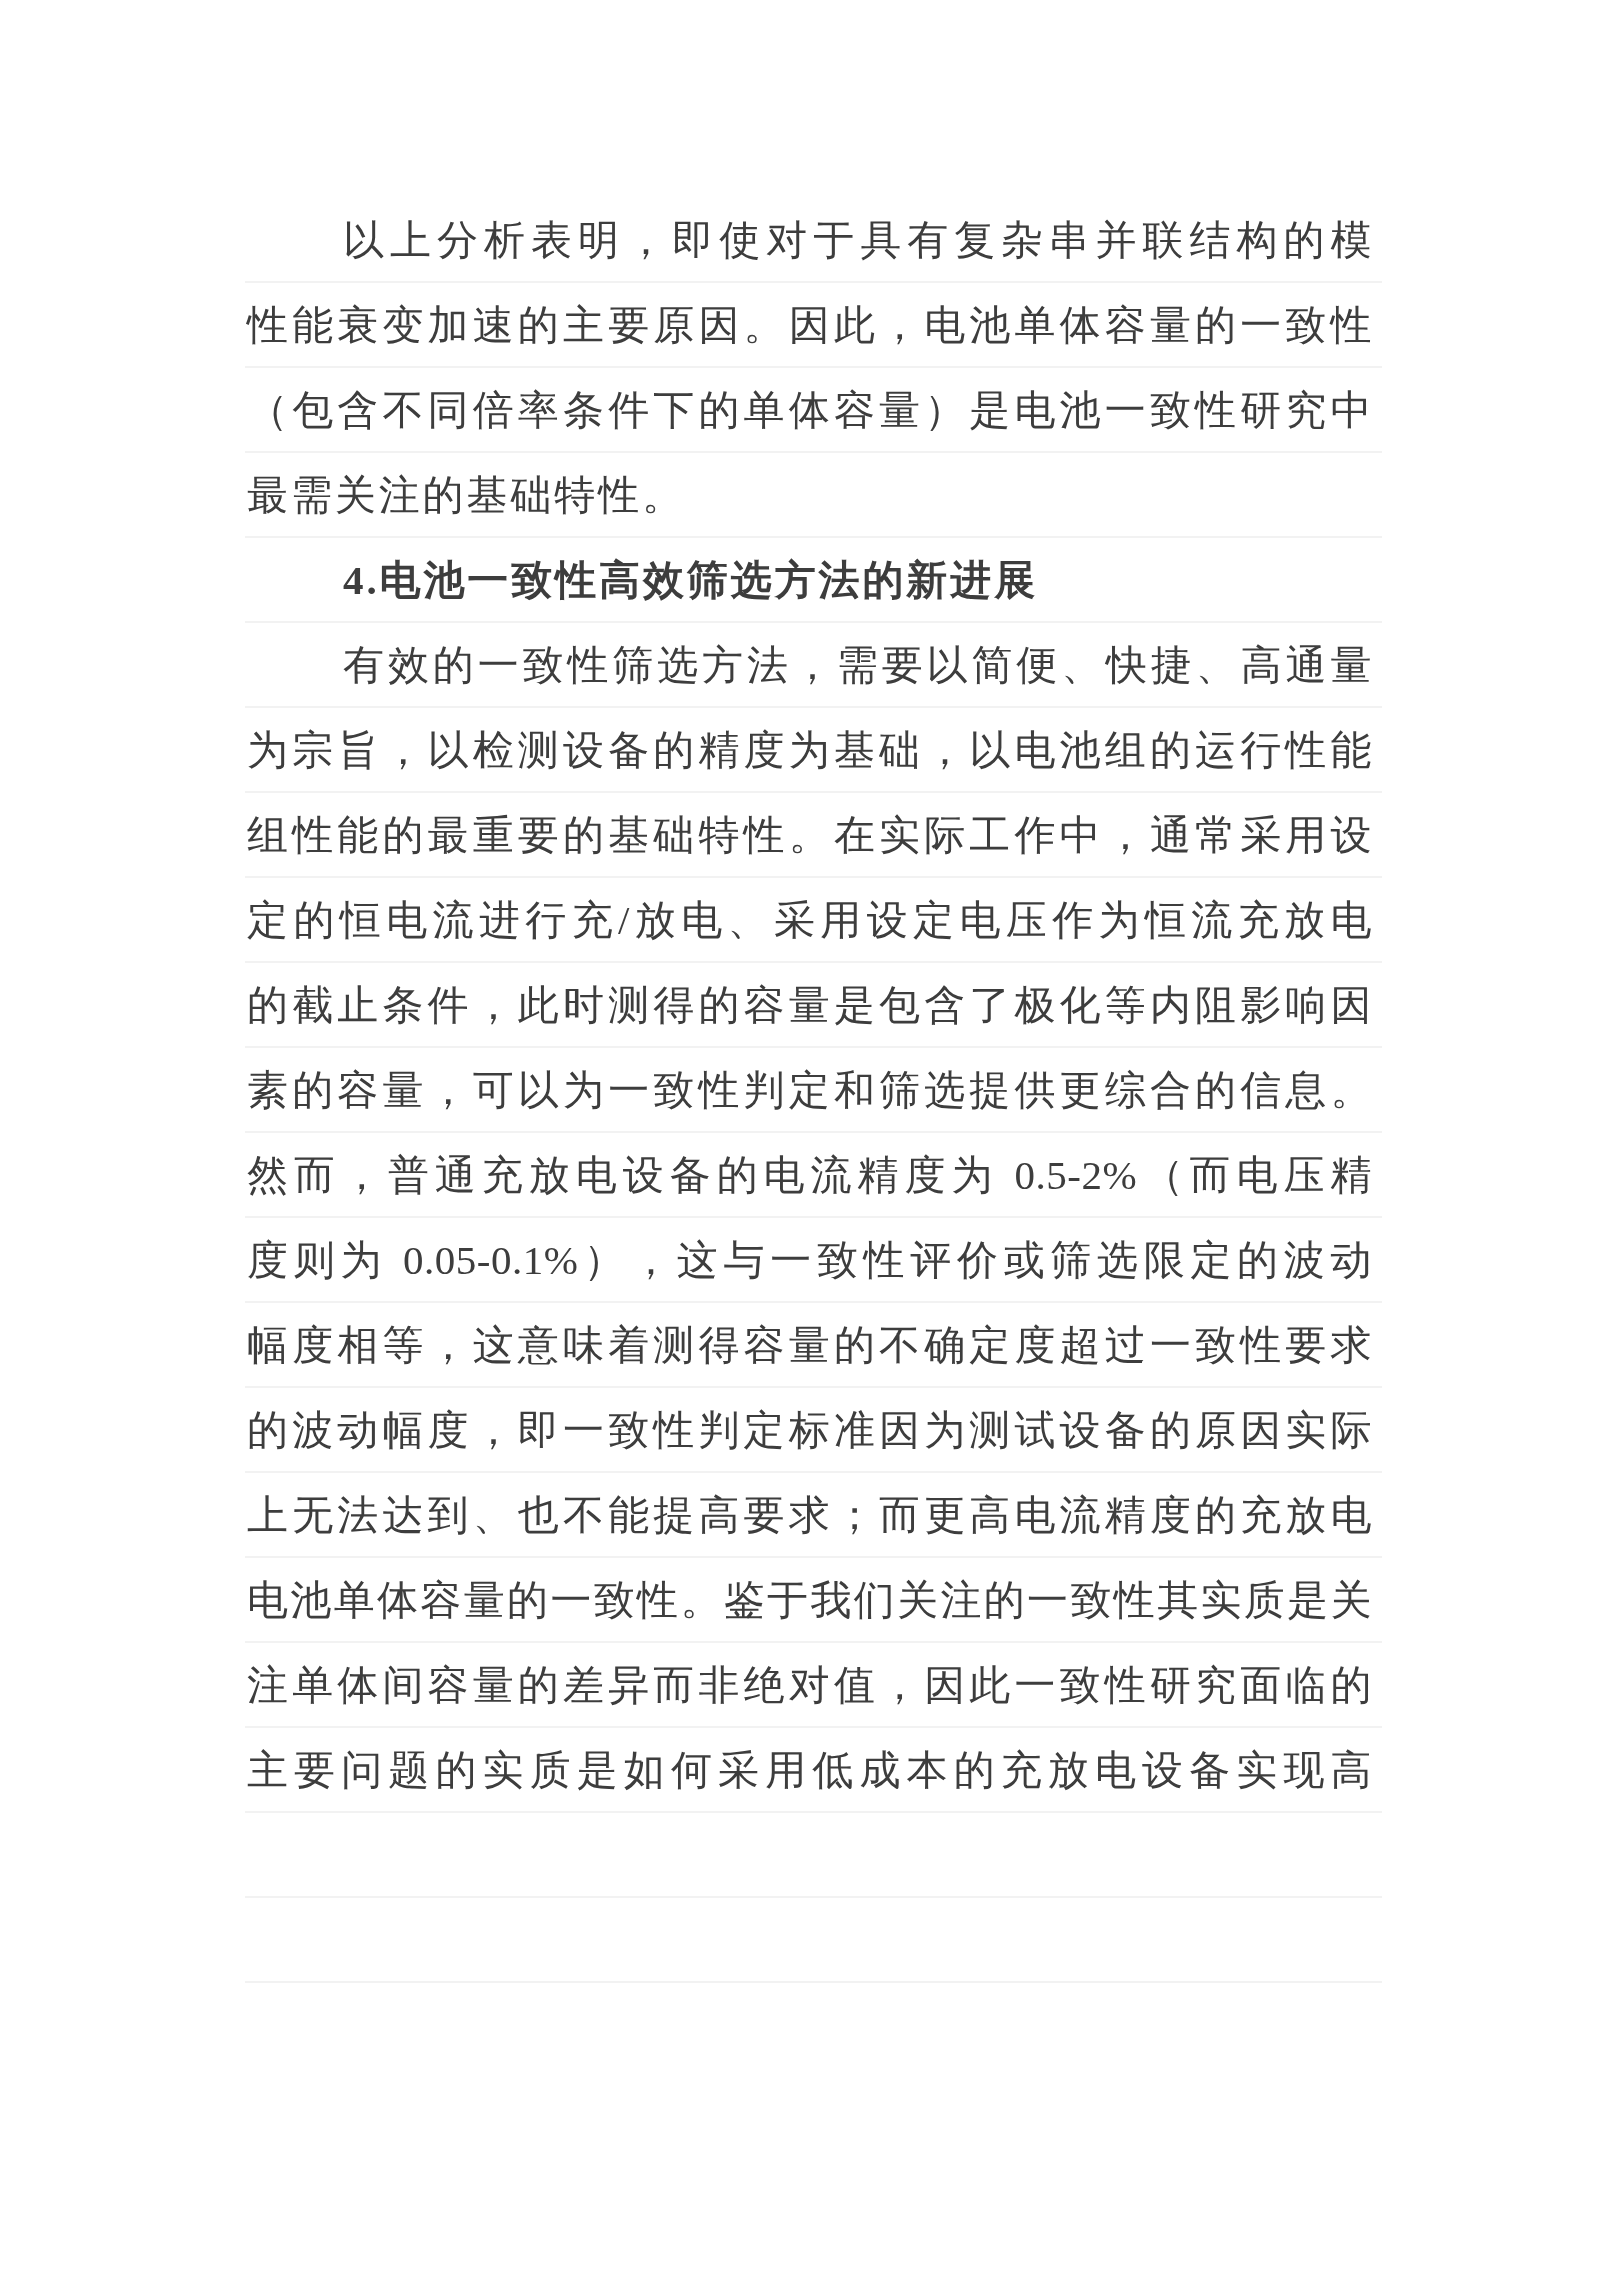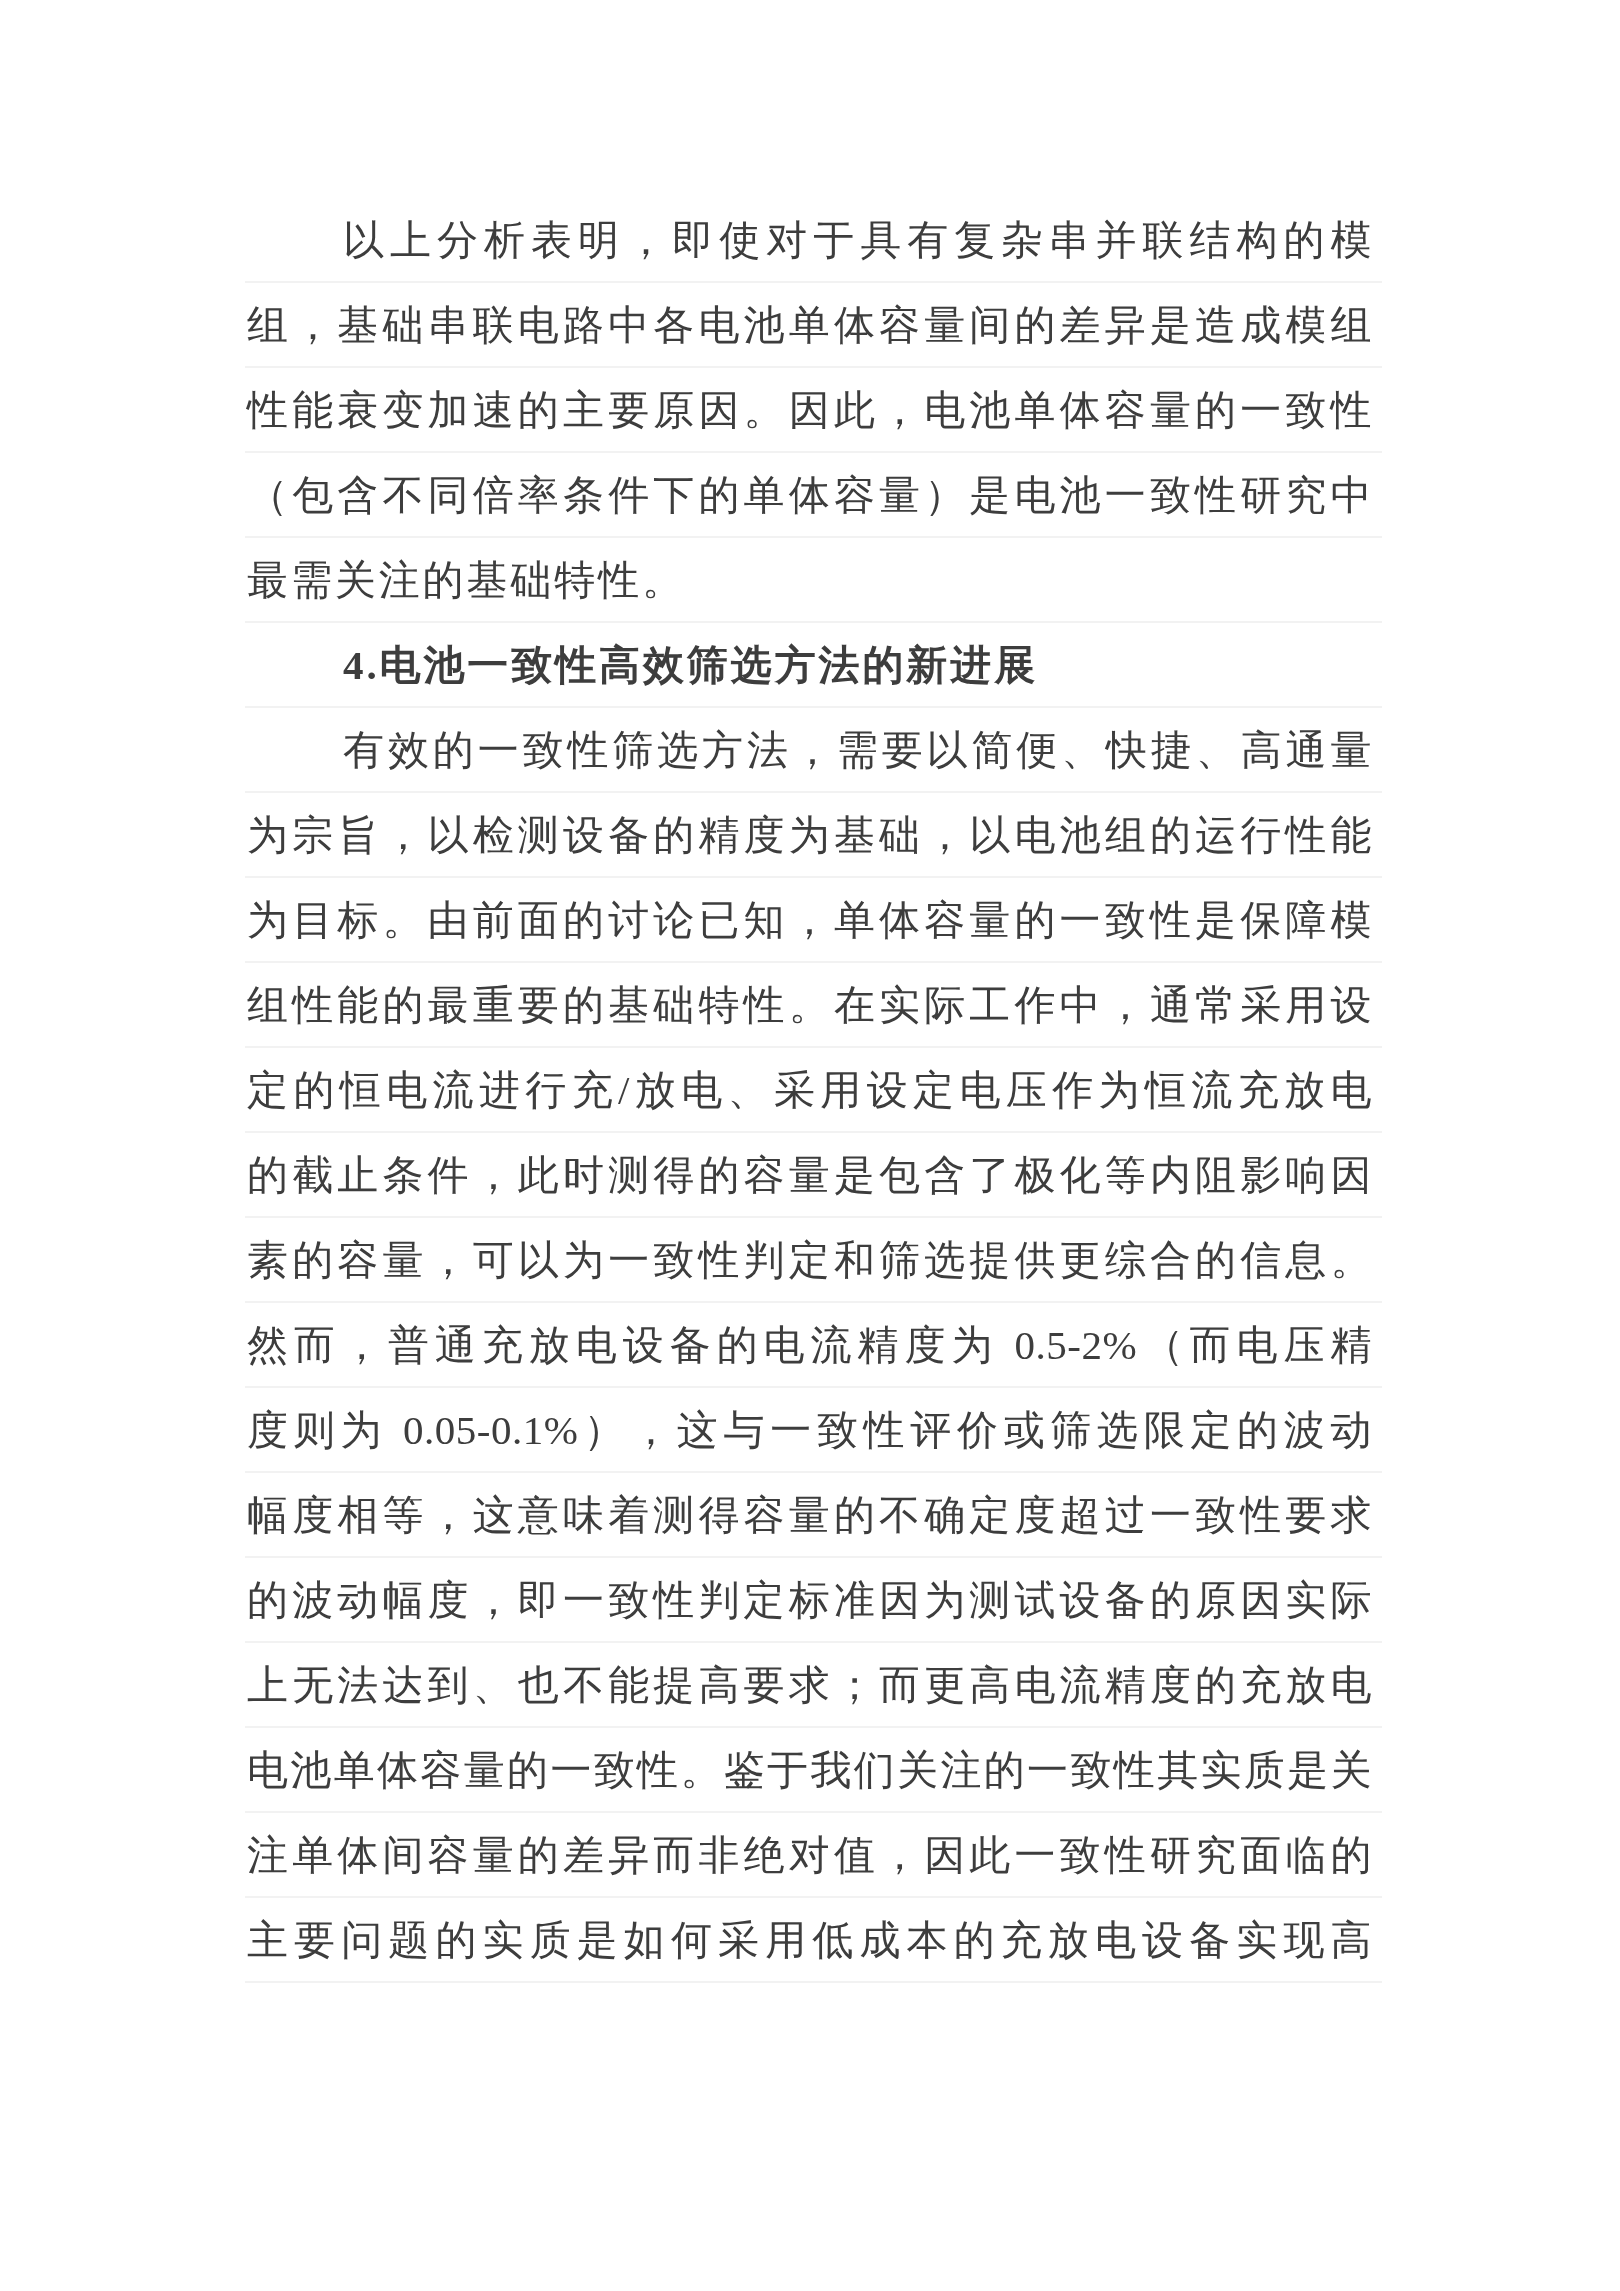--- a/index.html
+++ b/index.html
@@ -67,30 +67,28 @@
   }
 </style>
 </head>
 <body>
 
 <div class="page">
   <div class="gridlines"></div>
   <div class="doc">
 
     <div class="ln ln-indent">以上分析表明，即使对于具有复杂串并联结构的模</div>
-    <div class="ln">组，基础串联电路中各电池单体容量间的差异是造成模组</div>
     <div class="ln">性能衰变加速的主要原因。因此，电池单体容量的一致性</div>
     <div class="ln">（包含不同倍率条件下的单体容量）是电池一致性研究中</div>
     <div class="ln ln-end">最需关注的基础特性。</div>
 
     <div class="ln ln-heading">4.电池一致性高效筛选方法的新进展</div>
 
     <div class="ln ln-indent">有效的一致性筛选方法，需要以简便、快捷、高通量</div>
     <div class="ln">为宗旨，以检测设备的精度为基础，以电池组的运行性能</div>
-    <div class="ln">为目标。由前面的讨论已知，单体容量的一致性是保障模</div>
     <div class="ln">组性能的最重要的基础特性。在实际工作中，通常采用设</div>
     <div class="ln">定的恒电流进行充/放电、采用设定电压作为恒流充放电</div>
     <div class="ln">的截止条件，此时测得的容量是包含了极化等内阻影响因</div>
     <div class="ln">素的容量，可以为一致性判定和筛选提供更综合的信息。</div>
     <div class="ln">然而，普通充放电设备的电流精度为 0.5-2%（而电压精</div>
     <div class="ln">度则为 0.05-0.1%），这与一致性评价或筛选限定的波动</div>
     <div class="ln">幅度相等，这意味着测得容量的不确定度超过一致性要求</div>
     <div class="ln">的波动幅度，即一致性判定标准因为测试设备的原因实际</div>
     <div class="ln">上无法达到、也不能提高要求；而更高电流精度的充放电</div>
     <div class="ln">电池单体容量的一致性。鉴于我们关注的一致性其实质是关</div>

